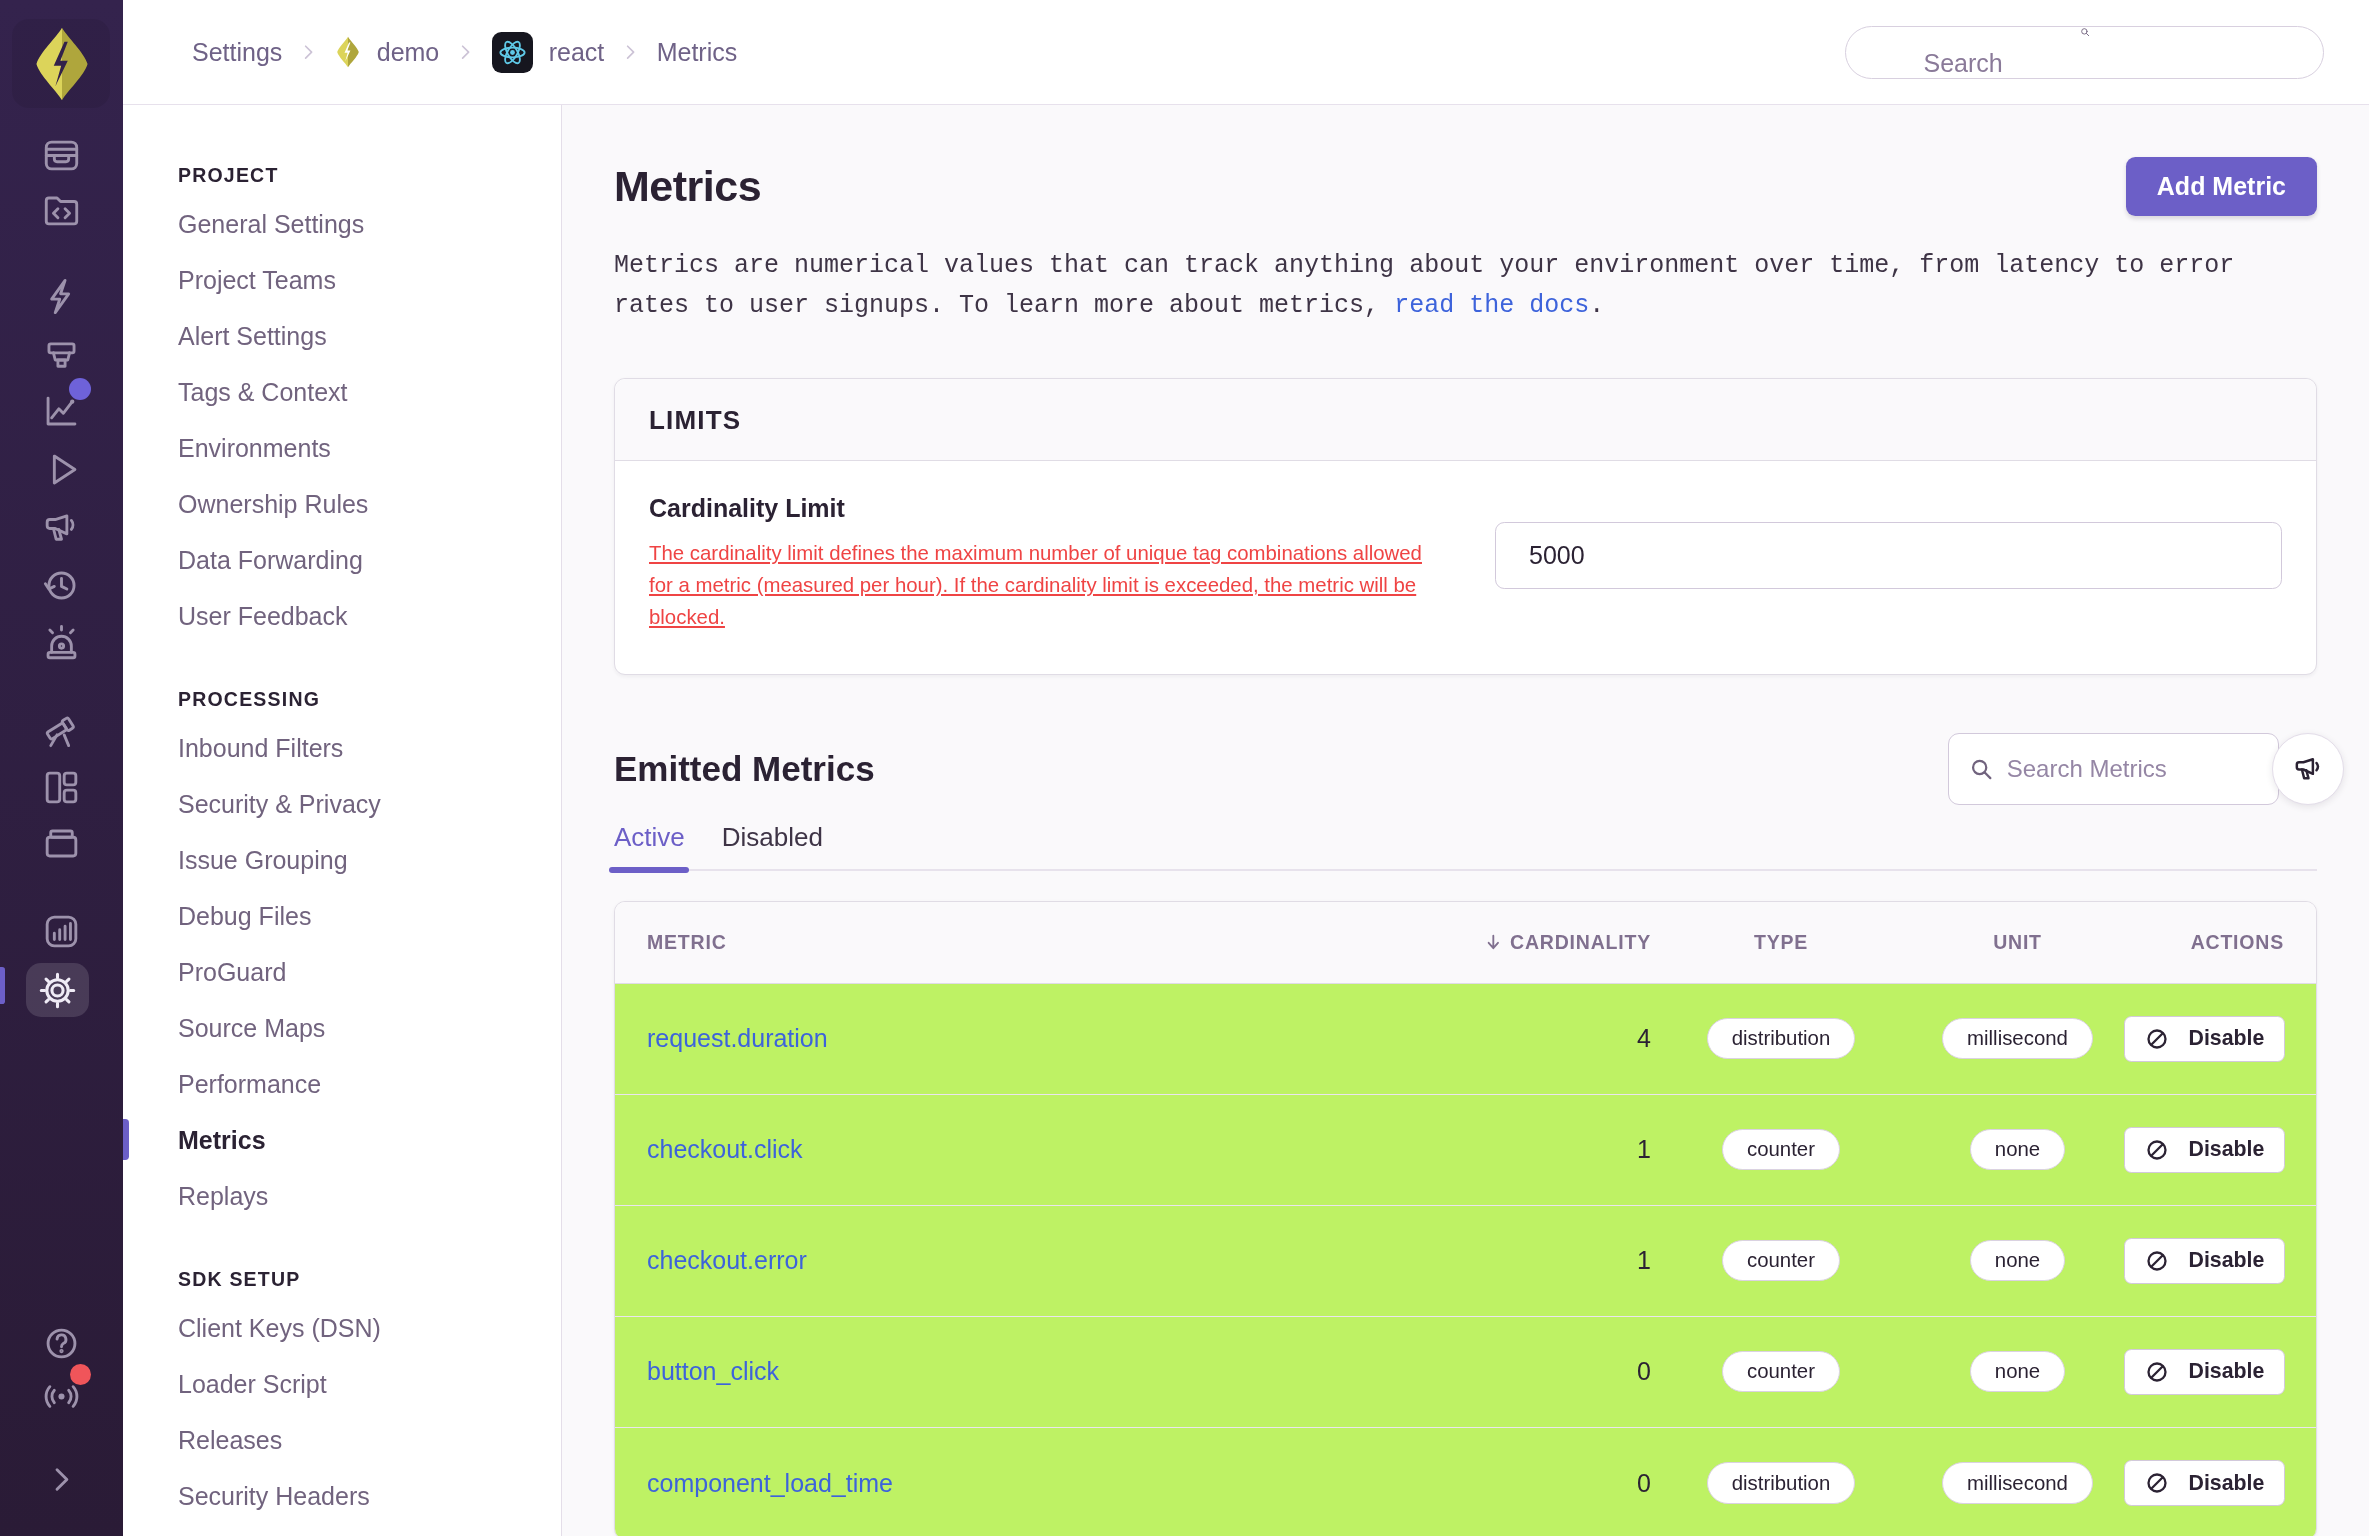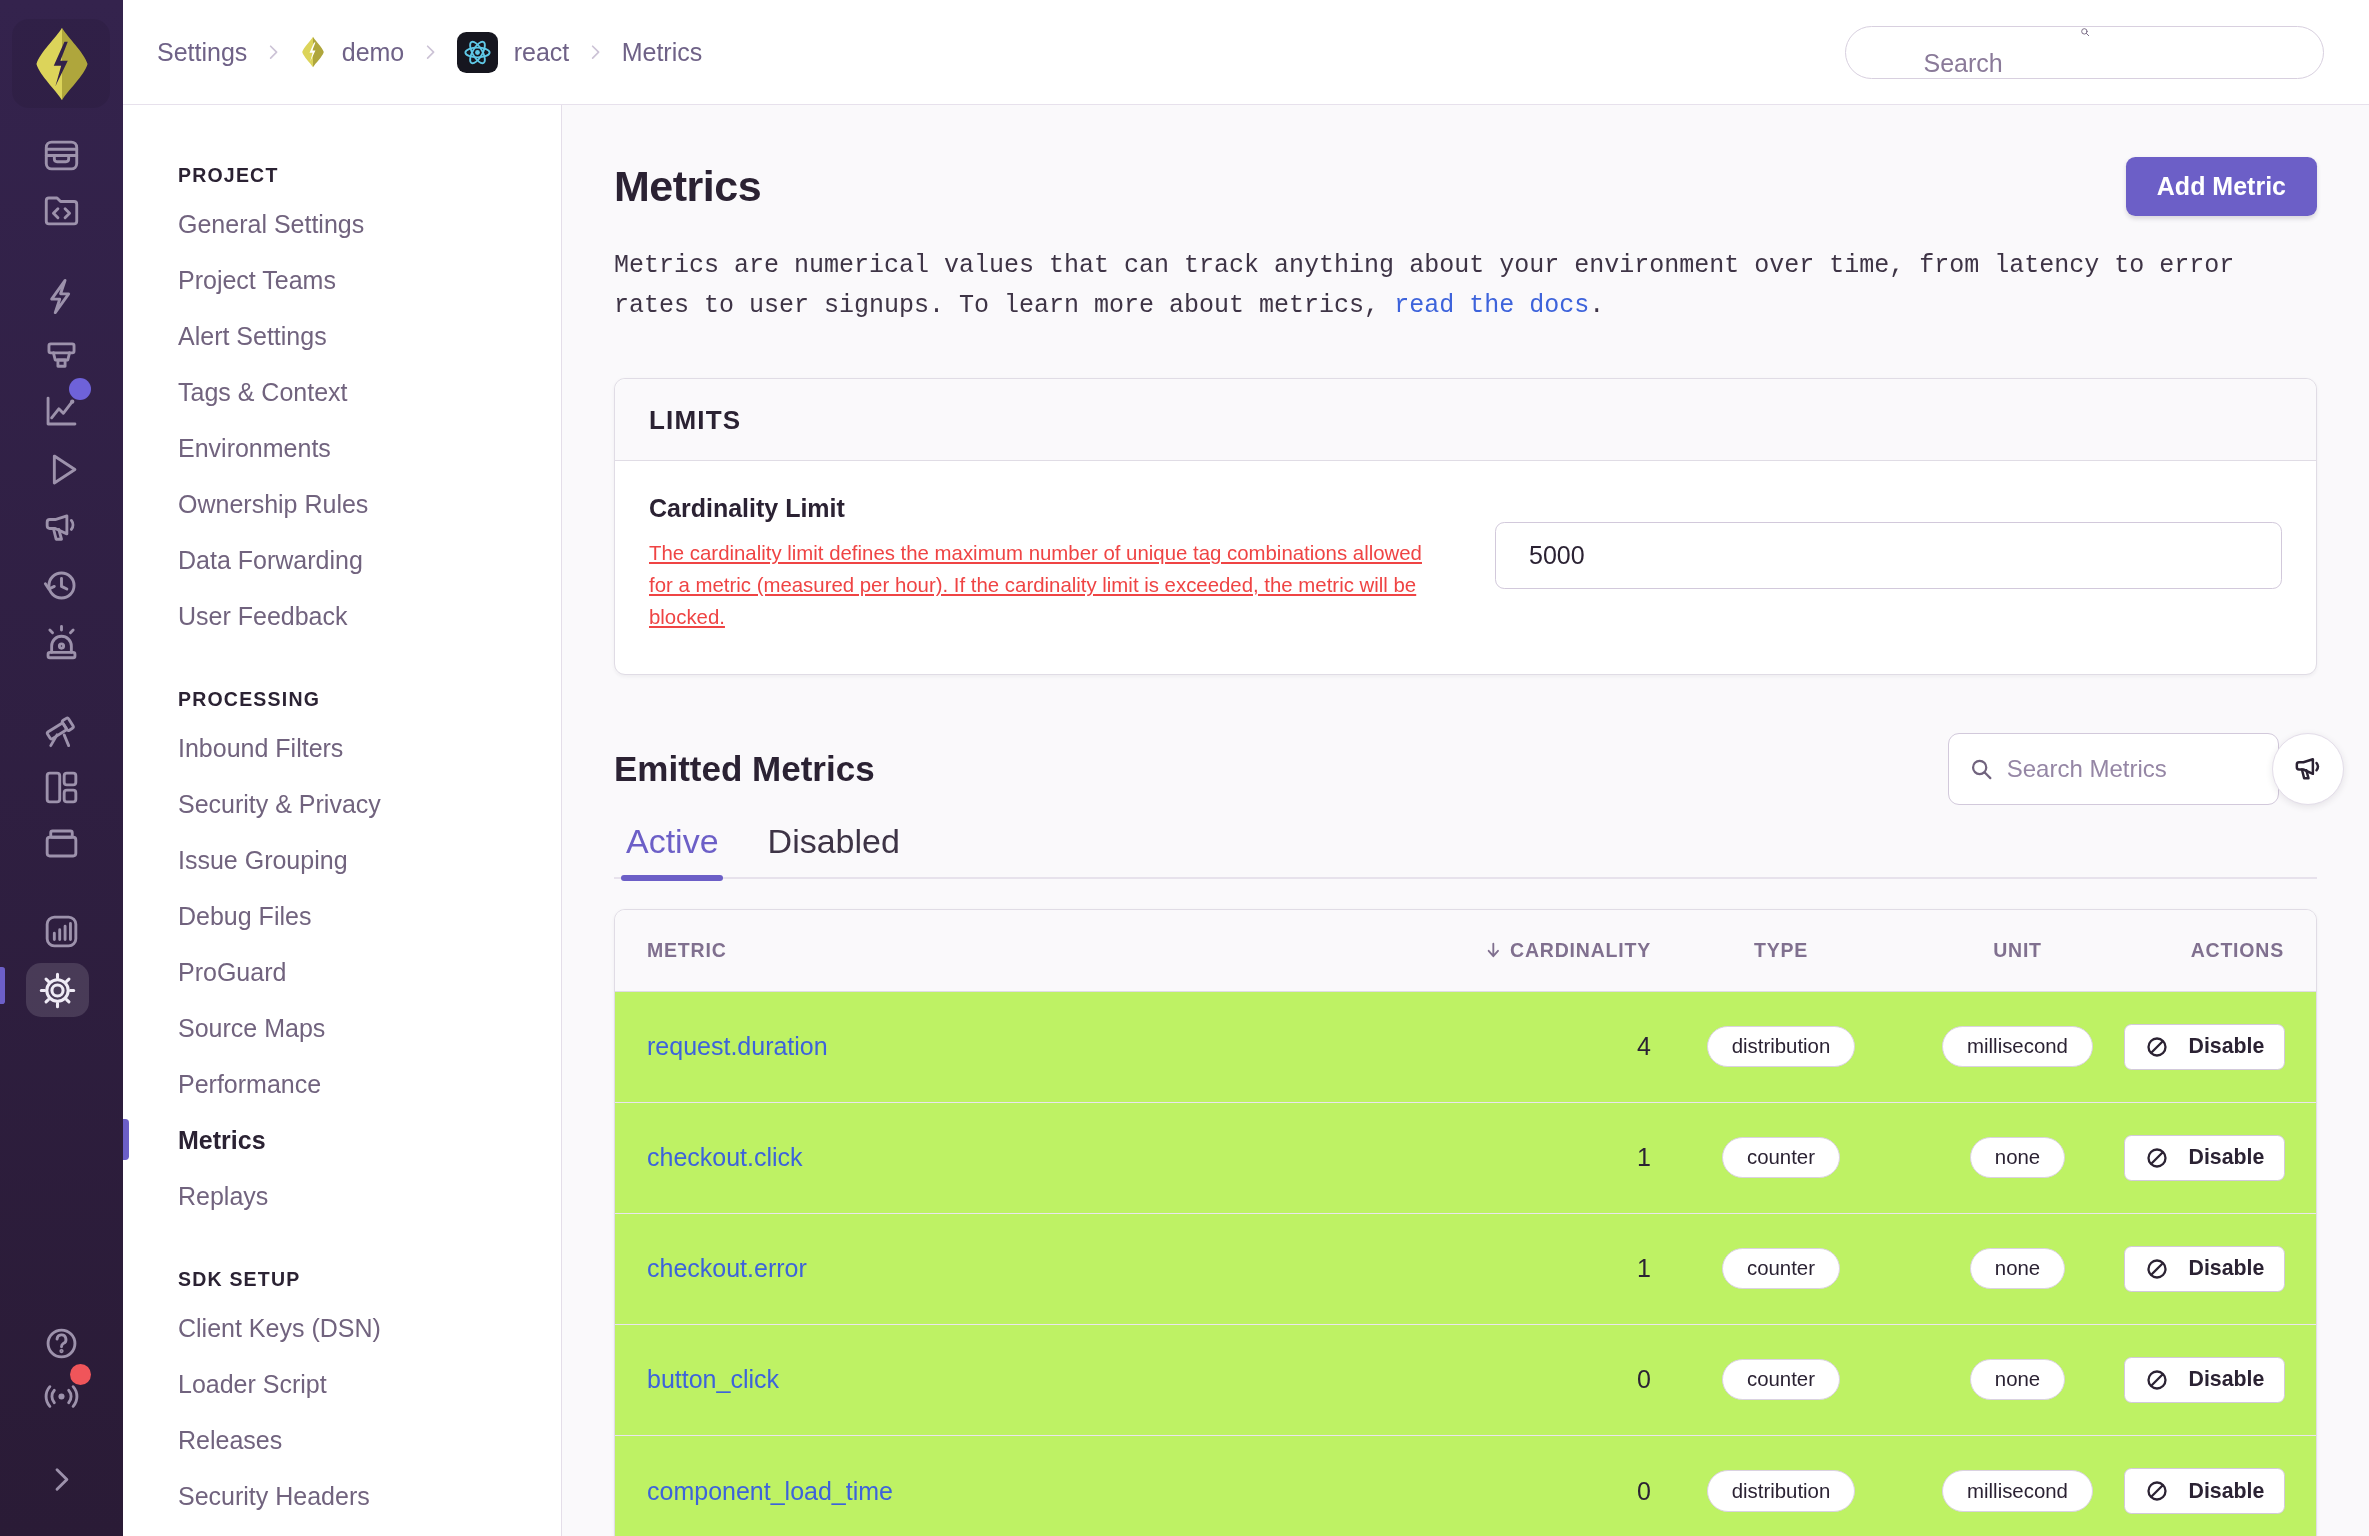--- a/index.html
+++ b/index.html
@@ -24,21 +24,21 @@
     background:rgba(255,255,255,0.13); display:flex; align-items:center; justify-content:center; cursor:pointer; }
   .gear-box .s-gear { color:#EFEBF5; width:41px; height:41px; position:static; }
   .rail-active-bar { position:absolute; left:0; top:967px; width:4.6px; height:37px;
     background:var(--accent); border-radius:0 2.8px 2.8px 0; }
   .dot-badge { position:absolute; width:22px; height:22px; border-radius:50%; background:#6E62D9; left:69px; top:378px; }
   .dot-badge.red { background:var(--red); width:21.3px; height:21.3px; left:70px; top:1364px; }
 
   
   .right-col { flex:1; display:flex; flex-direction:column; min-width:0; }
   .topbar { flex:0 0 105px; height:105px; background:#fff; border-bottom:0.9px solid #E7E1EC;
-    display:flex; align-items:center; padding:0 45px 0 34px;gap:13px; }
+    display:flex; align-items:center; padding:0 45px 0 69px;gap:13px; }
   .breadcrumb { display:flex; align-items:center; gap:16px; font-size:25px; color:#6F6287; }
   .crumb { cursor:pointer; }
   .crumb-sep { color:#CCC3D6; }
   .crumb-ico { display:flex; align-items:center; }
   .topbar-search { margin-left:auto; width:479px; height:53px; border:1.9px solid #D8D0DF; border-radius:27px;
     background:#fff; display:flex; align-items:center; padding:0 18.6px; gap:12px; color:#71637E;flex-direction:column; }
   .topbar-search input { border:none; outline:none; flex:1; font:inherit; font-size:25px; color:#2B2233; background:transparent; }
   .topbar-search input::placeholder { color:#8A7A99; }
 
   .lower { flex:1; display:flex; min-height:0; }
@@ -82,21 +82,21 @@
   .metrics-search-wrap { position:relative; margin-right:38px; }
   .metrics-search { width:331px; height:72px; border:0.9px solid #D2C9DB; border-radius:11px; background:#fff;
     display:flex; align-items:center; padding:0 20.4px; gap:13px; color:#71637E; }
   .metrics-search input { border:none; outline:none; width:100%; font:inherit; font-size:24px; background:transparent; color:#2B2233; }
   .metrics-search input::placeholder { color:#9586A5; }
   .fab { position:absolute; right:-65px; top:50%; transform:translateY(-50%); width:72px; height:72px;
     border-radius:50%; background:#fff; border:0.9px solid #E3DDE9; cursor:pointer;
     box-shadow:0 1.9px 7.4px rgba(43,34,51,0.10); display:flex; align-items:center; justify-content:center; color:#2B2233; }
 
   .tabs { margin-top:16.7px; display:flex; gap:37px; border-bottom:2.8px solid #E7E2EC; }
-  .tab { position:relative; padding-bottom:16px; font-size:34px; color:#3E3446; cursor:pointer;margin-left:12px; }
+  .tab { position:relative; padding-bottom:16px; font-size:26px; color:#3E3446; cursor:pointer; }
   .tab.active { color:var(--accent); }
   .tab.active::after { content:""; position:absolute; left:-4.6px; right:-4.6px; bottom:-4.6px; height:6.5px;
     border-radius:3.7px; background:var(--accent); }
 
   .mtable { margin-top:30px; background:#fff; border:0.9px solid #E0DCE5; border-radius:11px;
     box-shadow:0 1.9px 3.7px rgba(43,34,51,0.05); overflow:hidden; }
   .trow { display:grid; grid-template-columns:1fr 167px 260px 213px 160px; align-items:center; padding:0 32px; }
   .thead { height:82px; background:#FAF9FB; border-bottom:0.9px solid #E0DCE5;
     color:#80708F; font-size:19.5px; font-weight:bold; letter-spacing:0.8px; }
   .tbody .trow { height:111px; border-bottom:0.9px solid #EAE5EF; background:#bef264; }

